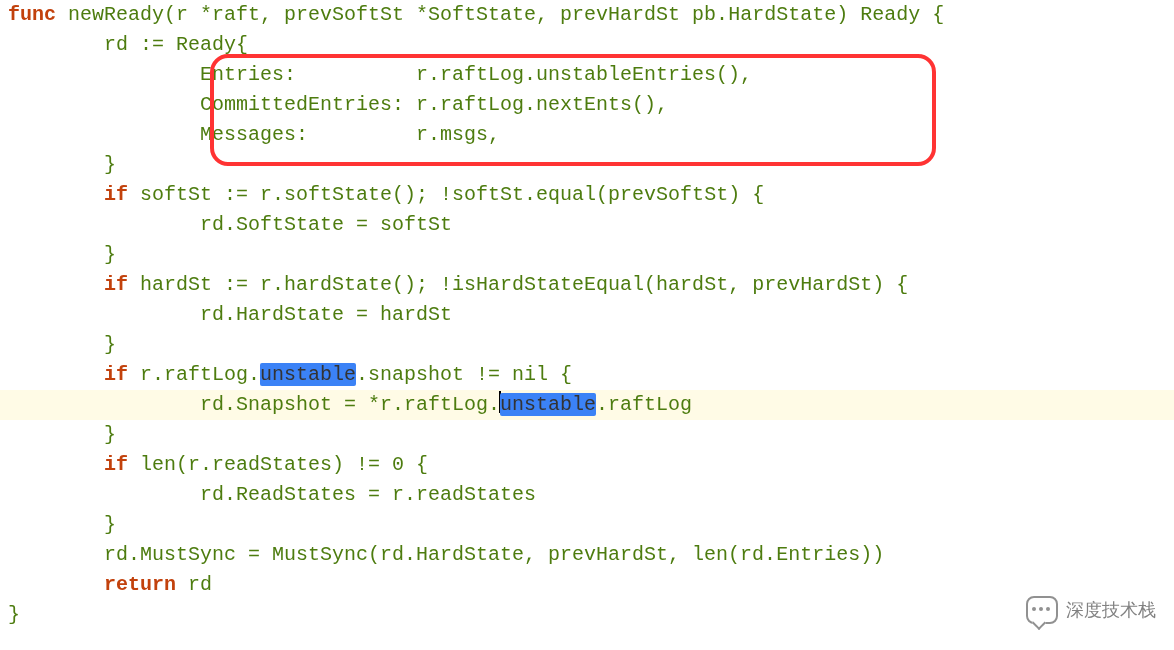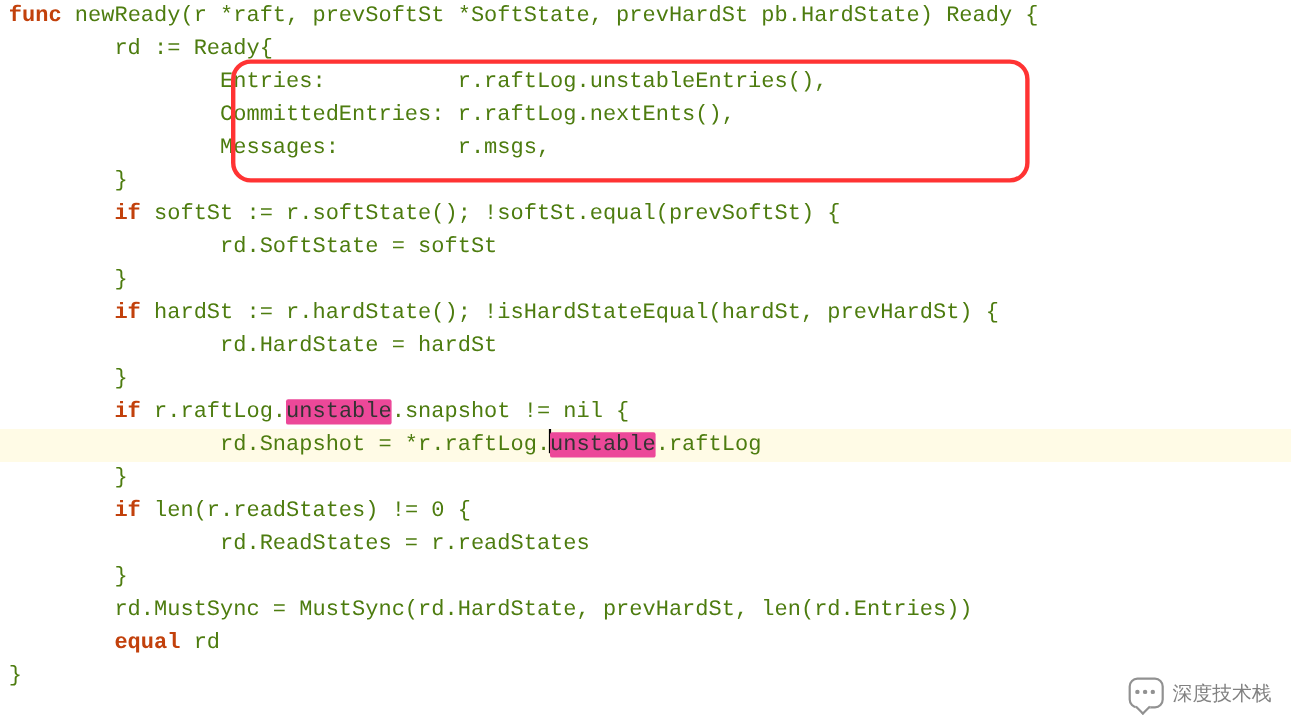--- a/index.html
+++ b/index.html
@@ -19,21 +19,21 @@
     font-family: inherit;
     font-size: 20px;
     white-space: pre;
     color: #333333;
     position: relative;
     z-index: 2;
   }
   .kw { color: #c2410c; font-weight: bold; }
   .pl { color: #4d7c0f; }
   .hlword {
-    background: #ec4899;
+    background: #3b82f6;
     border-radius: 2px;
   }
   .caret-line {
     position: absolute;
     left: 0;
     width: 1174px;
     height: 30px;
     background: #fffbe6;
     z-index: 1;
   }
@@ -48,21 +48,21 @@
     display: inline-block;
     width: 2px;
     height: 22px;
     background: #000;
     vertical-align: -3px;
     margin: 0 -1px;
   }
   .watermark {
     position: absolute;
     right: 18px;
-    bottom: 6px;
+    bottom: 26px;
     z-index: 5;
     display: flex;
     align-items: center;
     gap: 8px;
     opacity: 0.92;
   }
   .watermark .bubble {
     width: 28px;
     height: 24px;
     border: 2px solid #888;
@@ -111,21 +111,21 @@
 <span class="pl">        </span><span class="kw">if</span><span class="pl"> hardSt := r.hardState(); !isHardStateEqual(hardSt, prevHardSt) {</span>
 <span class="pl">                rd.HardState = hardSt</span>
 <span class="pl">        }</span>
 <span class="pl">        </span><span class="kw">if</span><span class="pl"> r.raftLog.</span><span class="hlword">unstable</span><span class="pl">.snapshot != nil {</span>
 <span class="pl">                rd.Snapshot = *r.raftLog.</span><span class="cursor"></span><span class="hlword">unstable</span><span class="pl">.raftLog</span>
 <span class="pl">        }</span>
 <span class="pl">        </span><span class="kw">if</span><span class="pl"> len(r.readStates) != 0 {</span>
 <span class="pl">                rd.ReadStates = r.readStates</span>
 <span class="pl">        }</span>
 <span class="pl">        rd.MustSync = MustSync(rd.HardState, prevHardSt, len(rd.Entries))</span>
-<span class="pl">        </span><span class="kw">equal</span><span class="pl"> rd</span>
+<span class="pl">        </span><span class="kw">return</span><span class="pl"> rd</span>
 <span class="pl">}</span>
 </pre>
 
 <div class="redbox" style="left:210px; top:54px; width:718px; height:104px;"></div>
 
 <div class="watermark">
   <div class="bubble">
       <div class="dots"></div>
     </div>
   <span>深度技术栈</span>

